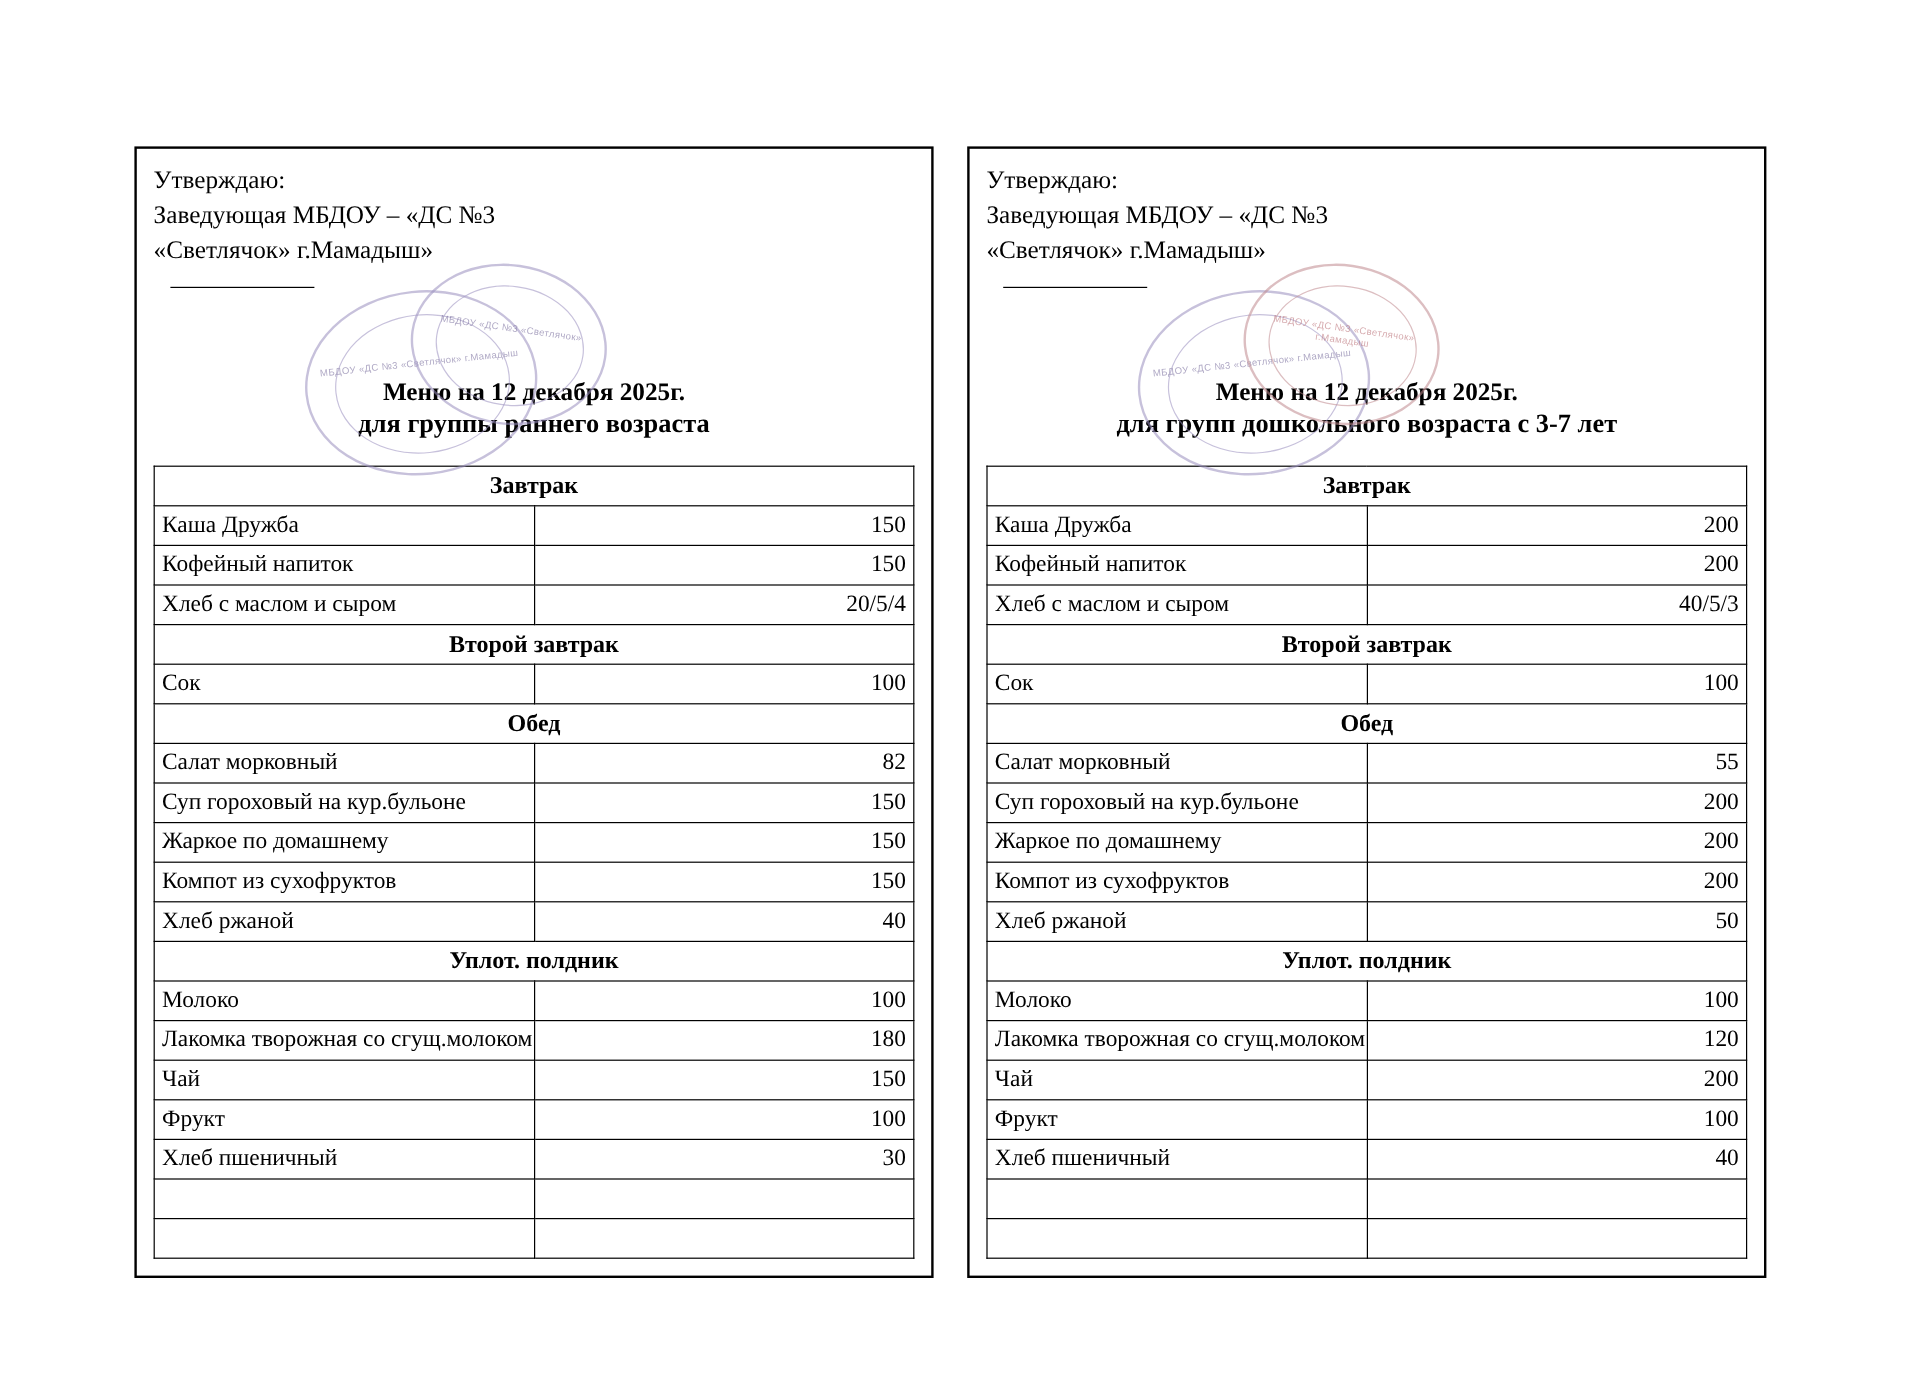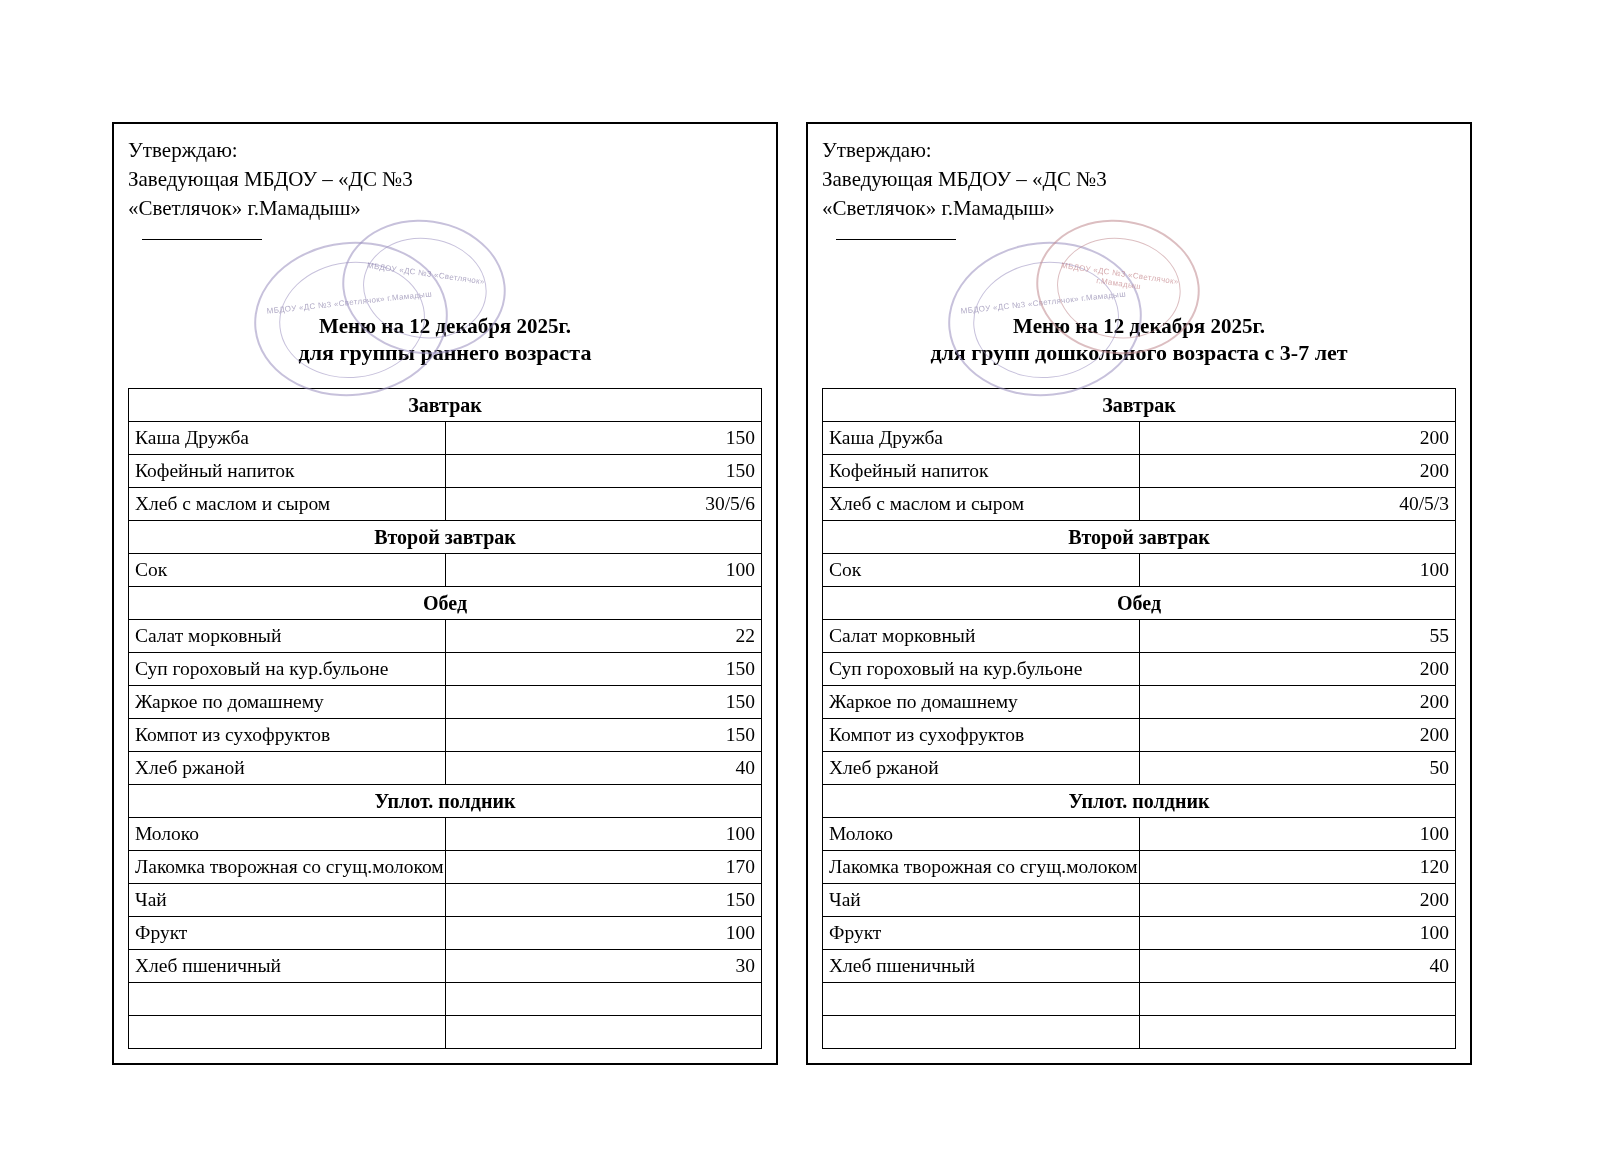--- a/index.html
+++ b/index.html
@@ -175,35 +175,35 @@
             <tr>
               <td class="dish">Каша Дружба</td>
               <td class="amount">150</td>
             </tr>
             <tr>
               <td class="dish">Кофейный напиток</td>
               <td class="amount">150</td>
             </tr>
             <tr>
               <td class="dish">Хлеб с маслом и сыром</td>
-              <td class="amount">30/5/6</td>
+              <td class="amount">20/5/4</td>
             </tr>
             <tr>
               <td class="section" colspan="2">Второй завтрак</td>
             </tr>
             <tr>
               <td class="dish">Сок</td>
               <td class="amount">100</td>
             </tr>
             <tr>
               <td class="section" colspan="2">Обед</td>
             </tr>
             <tr>
               <td class="dish">Салат морковный</td>
-              <td class="amount">22</td>
+              <td class="amount">82</td>
             </tr>
             <tr>
               <td class="dish">Суп гороховый на кур.бульоне</td>
               <td class="amount">150</td>
             </tr>
             <tr>
               <td class="dish">Жаркое по домашнему</td>
               <td class="amount">150</td>
             </tr>
             <tr>
@@ -216,21 +216,21 @@
             </tr>
             <tr>
               <td class="section" colspan="2">Уплот. полдник</td>
             </tr>
             <tr>
               <td class="dish">Молоко</td>
               <td class="amount">100</td>
             </tr>
             <tr>
               <td class="dish">Лакомка творожная со сгущ.молоком</td>
-              <td class="amount">170</td>
+              <td class="amount">180</td>
             </tr>
             <tr>
               <td class="dish">Чай</td>
               <td class="amount">150</td>
             </tr>
             <tr>
               <td class="dish">Фрукт</td>
               <td class="amount">100</td>
             </tr>
             <tr>

